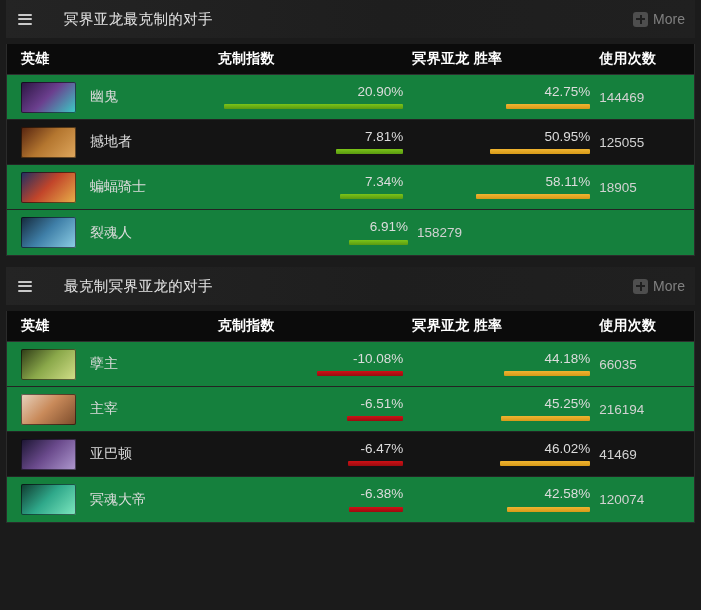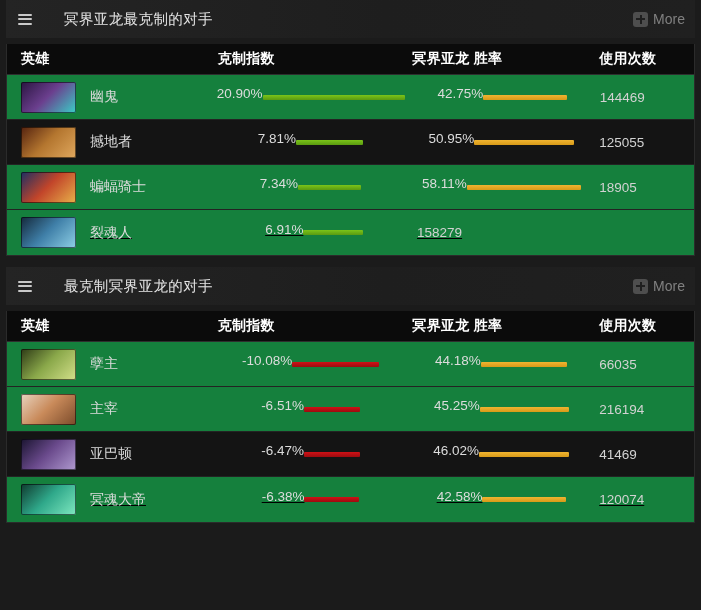--- a/index.html
+++ b/index.html
@@ -81,24 +81,24 @@
   .col-games  { width: 105px; padding-left: 9px; }
 
   .row {
     display: flex;
     align-items: center;
     height: 45px;
     background: #15803d;
     border-bottom: 1px solid #232323;
   }
   .row.alt { background: #141414; }
-  .row:last-child { border-bottom: none; text-decoration: underline; }
+  .row:last-child { border-bottom: none; }
 
   .cell { height: 45px; display: flex; align-items: center; }
-  .cell.metric { flex-direction: row; align-items: center; justify-content: center; }
+  .cell.metric { flex-direction: column; align-items: flex-end; justify-content: center; }
 
   .hero-icon {
     width: 55px; height: 31px;
     border-radius: 2px;
     flex: none;
     background-size: cover;
     background-position: center;
     box-shadow: inset 0 0 0 1px rgba(0,0,0,.55);
   }
   .hero-name {

